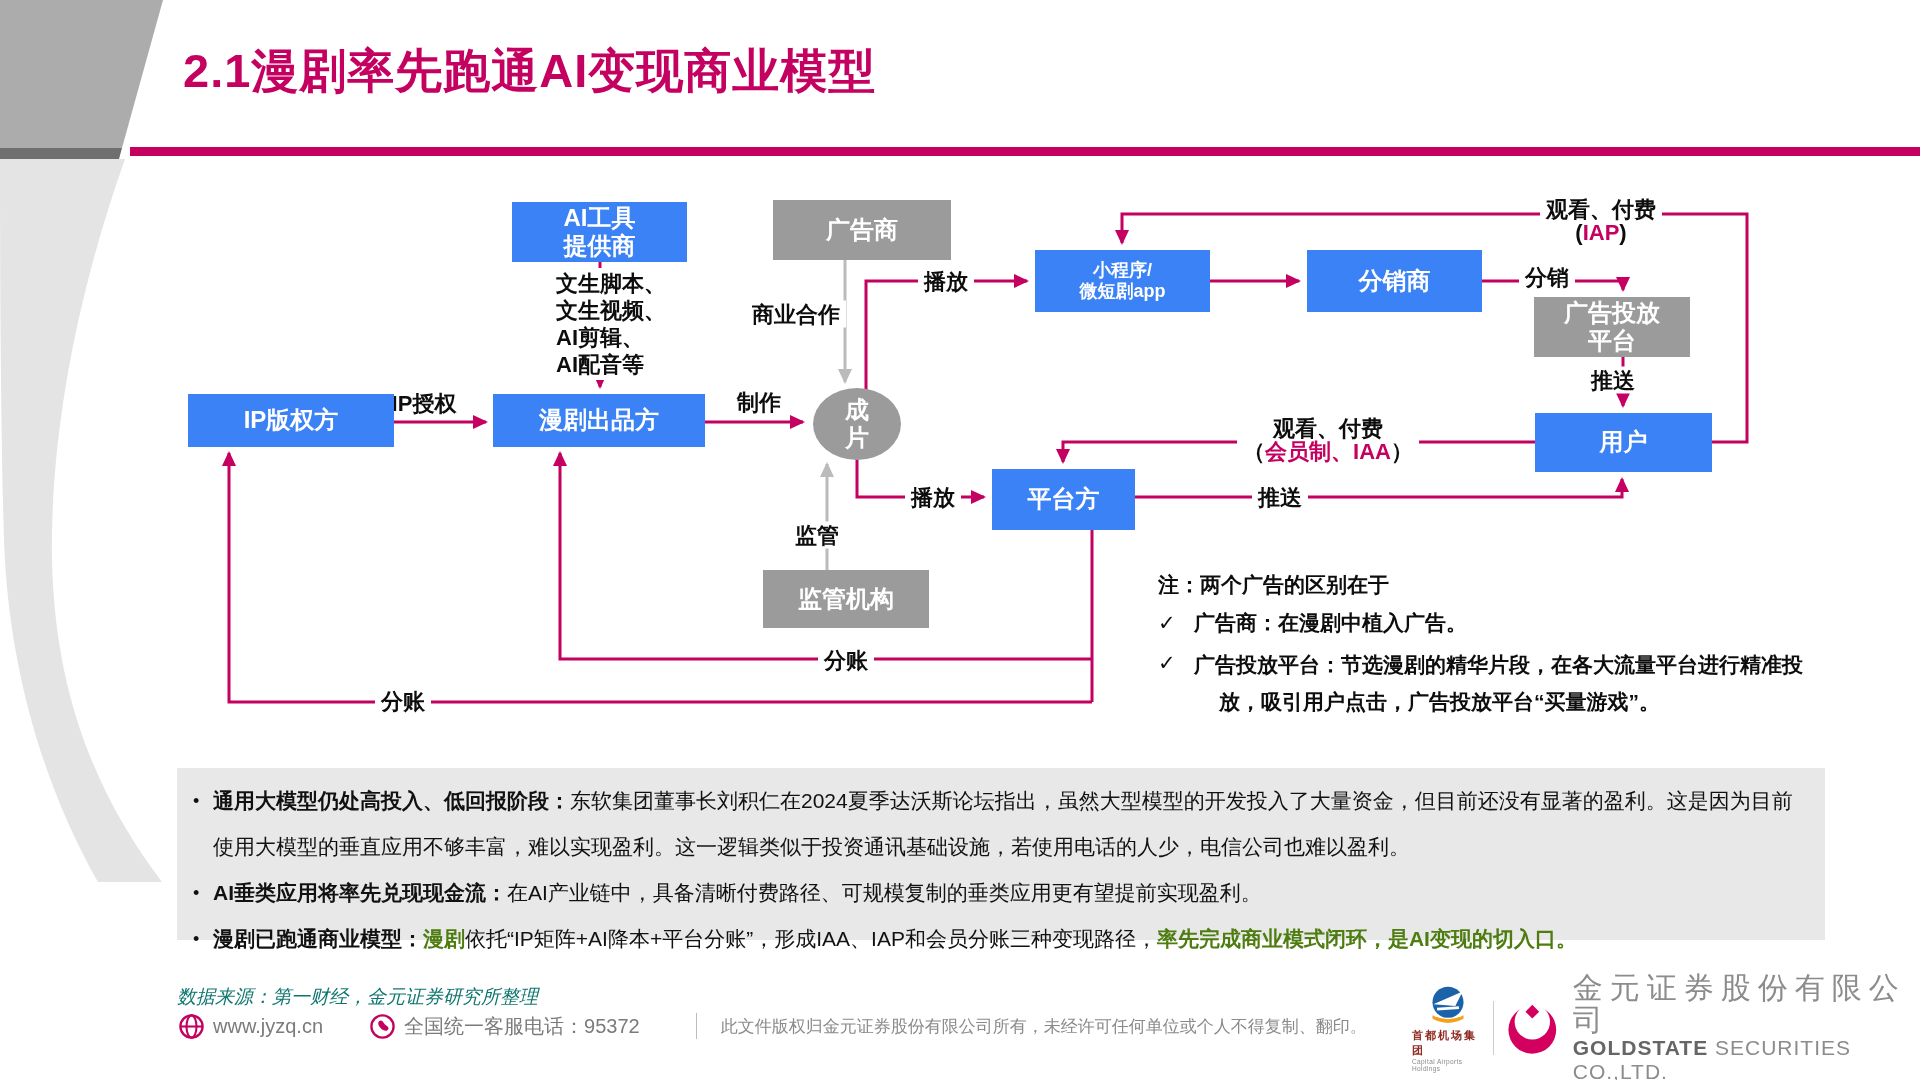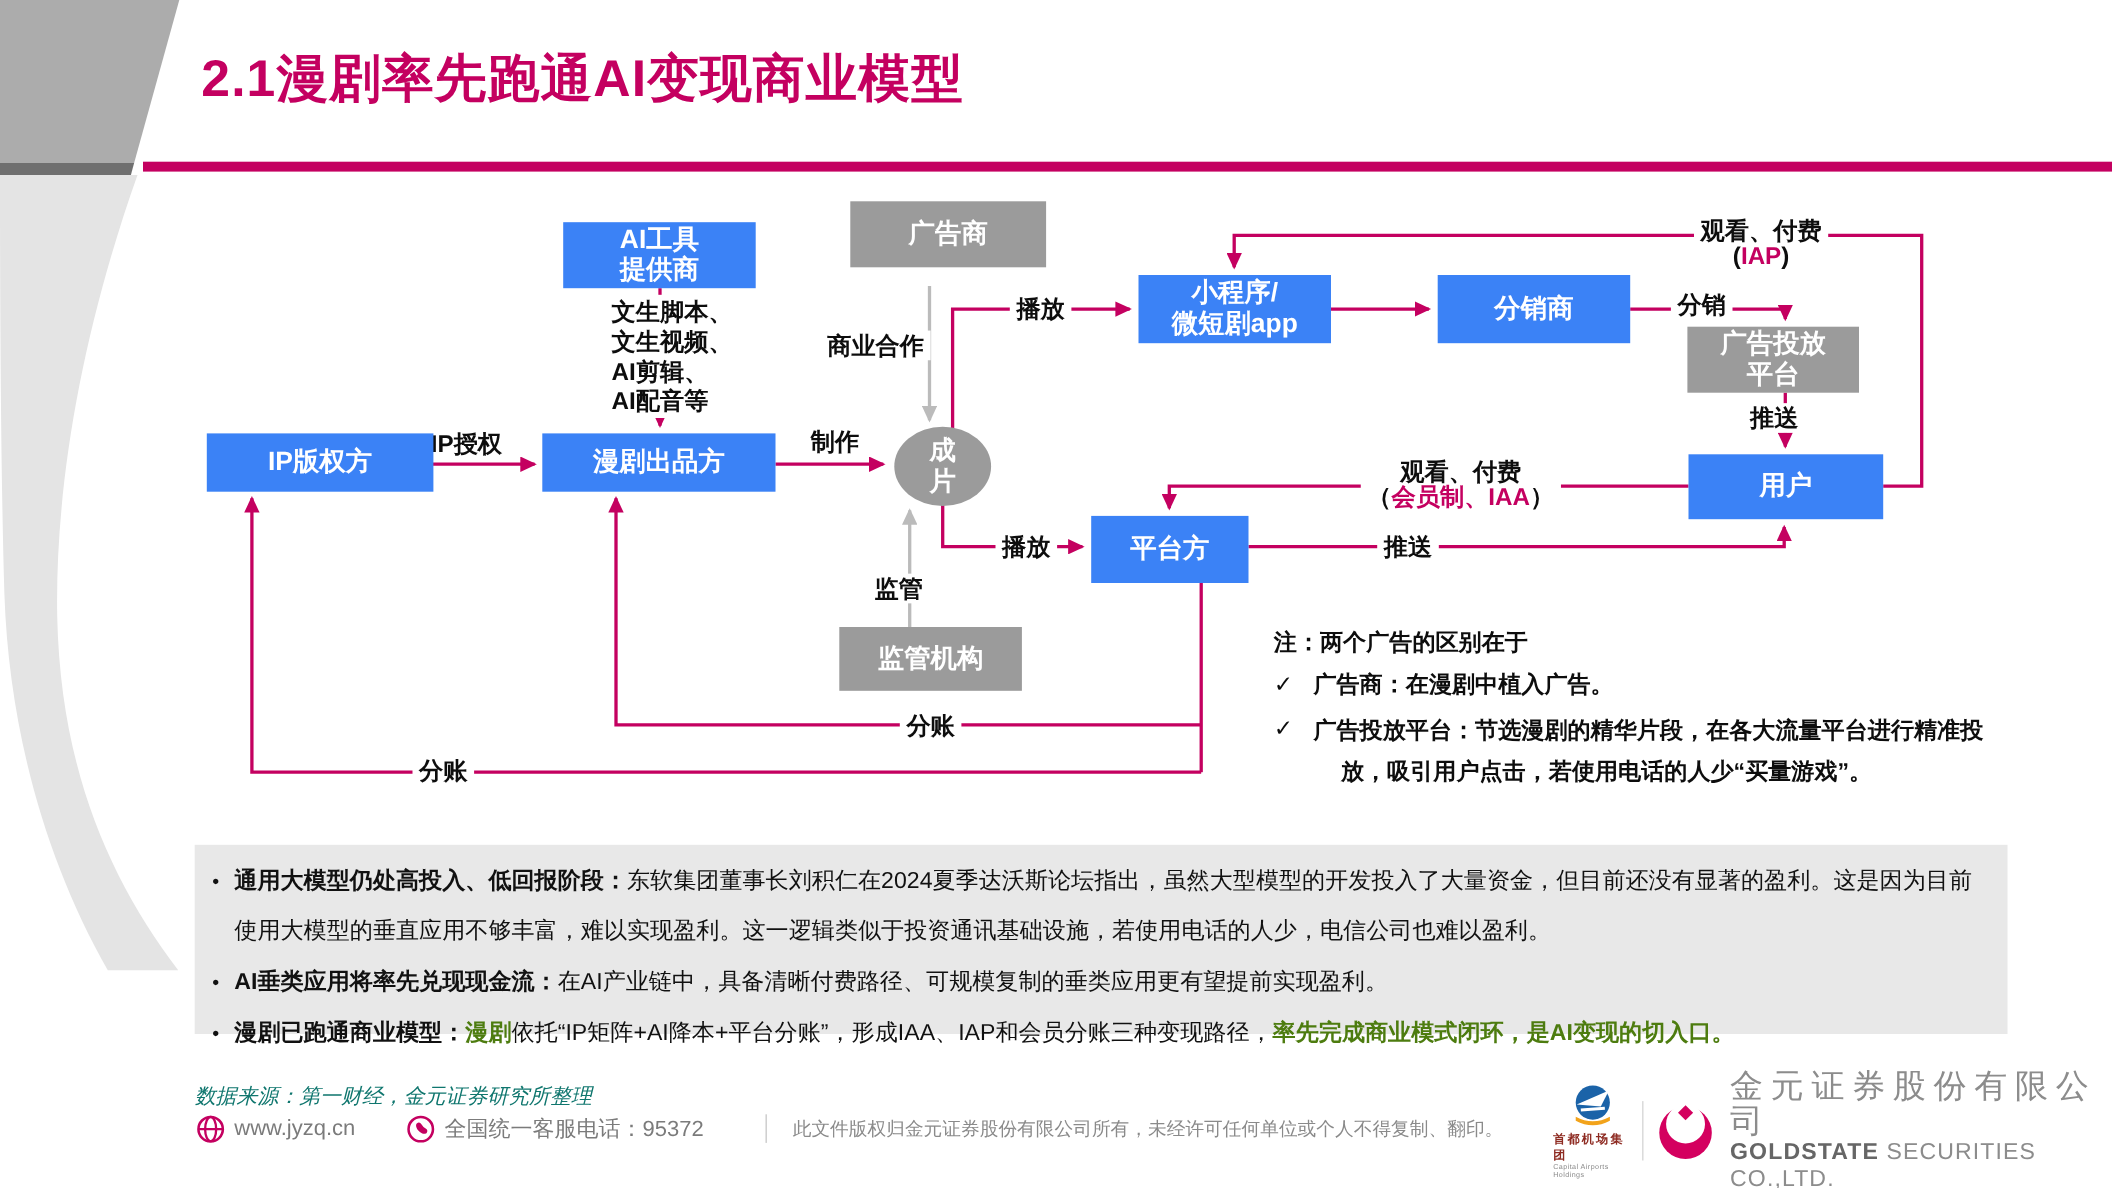--- a/index.html
+++ b/index.html
@@ -129,45 +129,45 @@
     <div><span>观看、付费</span></div>
     <div><span>(</span><span class="acc">IAP</span><span>)</span></div>
   </div>
   <div class="elab" style="left:1328px;top:440px">
     <div><span>观看、付费</span></div>
     <div><span>（</span><span class="acc">会员制、IAA</span><span>）</span></div>
   </div>
 
   <div class="mbox" style="left:512px;top:202px;width:175px;height:60px">AI工具
 提供商</div>
-  <div class="gbox" style="left:773px;top:183px;width:178px;height:60px">广告商</div>
+  <div class="gbox" style="left:773px;top:200px;width:178px;height:60px">广告商</div>
   <div class="mbox" style="left:188px;top:394px;width:206px;height:53px">IP版权方</div>
   <div class="mbox" style="left:493px;top:394px;width:212px;height:53px">漫剧出品方</div>
   <div class="gbox ellipse" style="left:813px;top:388px;width:88px;height:72px">成
 片</div>
-  <div class="mbox" style="left:1035px;top:250px;width:175px;height:62px;font-size:24px">小程序/
+  <div class="mbox" style="left:1035px;top:250px;width:175px;height:62px;font-size:18px">小程序/
 微短剧app</div>
   <div class="mbox" style="left:1307px;top:250px;width:175px;height:62px">分销商</div>
   <div class="gbox" style="left:1534px;top:297px;width:156px;height:60px">广告投放
 平台</div>
   <div class="mbox" style="left:992px;top:469px;width:143px;height:61px">平台方</div>
   <div class="mbox" style="left:1535px;top:413px;width:177px;height:59px">用户</div>
   <div class="gbox" style="left:763px;top:570px;width:166px;height:58px">监管机构</div>
 
   <div id="note">
     <div class="ttl">注：两个广告的区别在于</div>
     <div class="row">
       <span class="chk">✓</span>
       <span>广告商：在漫剧中植入广告。</span>
     </div>
     <div class="row">
       <span class="chk">✓</span>
       <span>
         <span class="l1" style="display:block">广告投放平台：节选漫剧的精华片段，在各大流量平台进行精准投</span>
-        <span class="l2" style="display:block">放，吸引用户点击，若使用电话的人少“买量游戏”。</span>
+        <span class="l2" style="display:block">放，吸引用户点击，广告投放平台“买量游戏”。</span>
       </span>
     </div>
   </div>
 
   <div id="panel">
     <div class="bullet">
       <span class="dot">•</span>
       <span class="hd">通用大模型仍处高投入、低回报阶段：</span><span>东软集团董事长刘积仁在2024夏季达沃斯论坛指出，虽然大型模型的开发投入了大量资金，但目前还没有显著的盈利。这是因为目前使用大模型的垂直应用不够丰富，难以实现盈利。这一逻辑类似于投资通讯基础设施，若使用电话的人少，电信公司也难以盈利。</span>
     </div>
     <div class="bullet">

